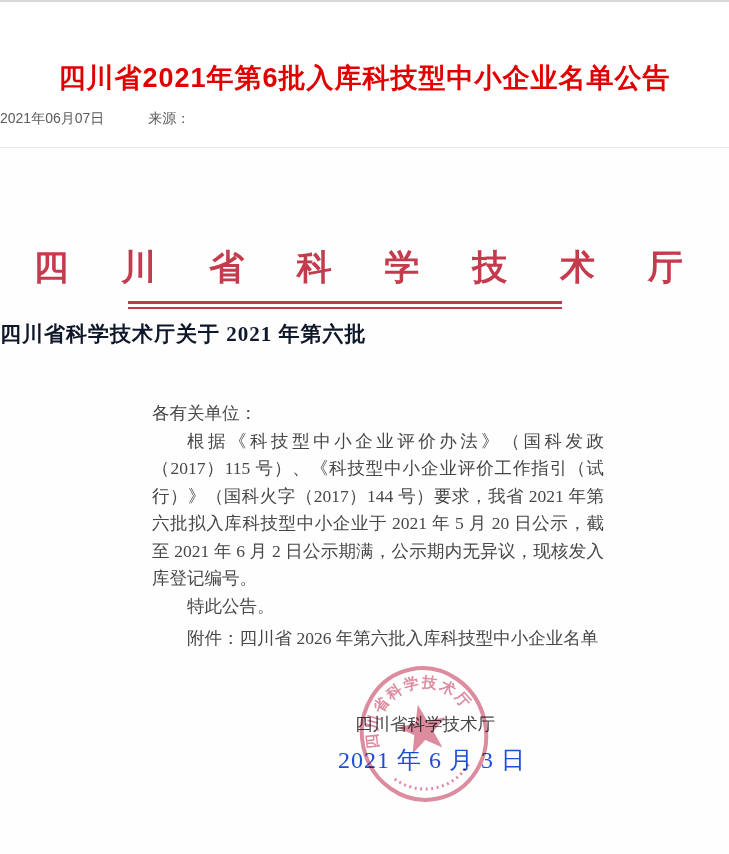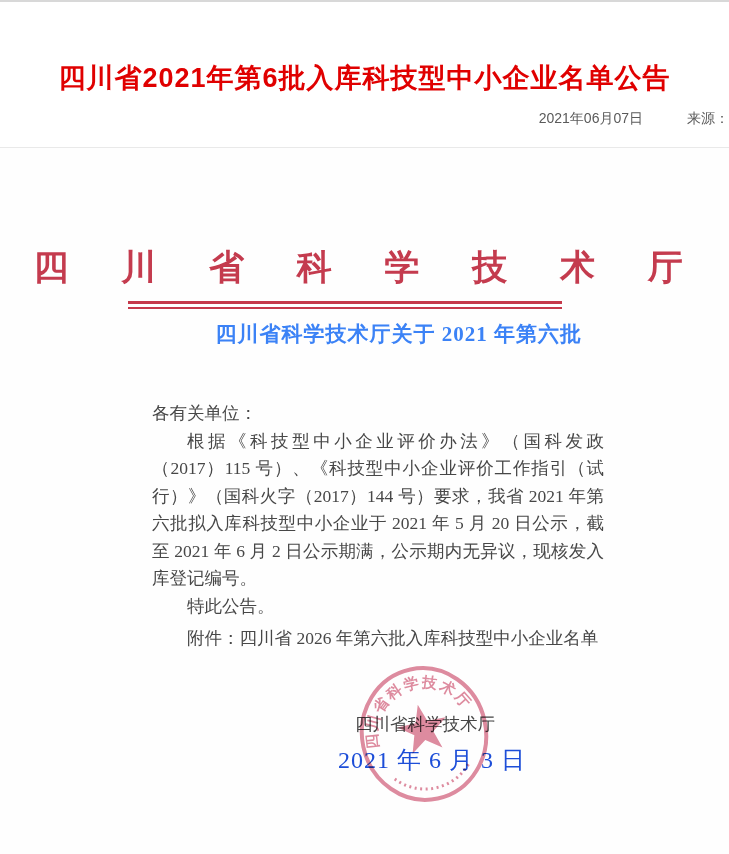--- a/index.html
+++ b/index.html
@@ -11,42 +11,42 @@
   .abs{position:absolute;}
   
   .top-line{left:0;top:0;width:729px;height:2px;background:#d8d8d8;}
   
   .news-title{
     left:0;top:42px;width:729px;text-align:center;
     font-size:27px;font-weight:bold;color:#e00000;
     letter-spacing:1px;
   }
   .meta-line{
-    left:0;top:110px;width:729px;text-align:right;
+    left:0;top:110px;width:729px;text-align:left;
     font-size:14px;color:#5a5a5a;
   }
   .meta-line .date{margin-right:44px;}
   .header-divider{left:0;top:147px;width:729px;height:1px;background:#e9e9e9;}
 
   
   .doc{left:0;top:148px;width:729px;height:706px;background:#fefefe;}
   .letterhead{
     left:0;top:96px;width:716px;text-align:center;
     font-family:"Liberation Serif", serif;
     font-size:35px;font-weight:bold;color:#c43b4e;
     letter-spacing:22px;text-indent:22px;
   }
   .red-rule{
     left:128px;top:153px;width:434px;height:3px;
     border-top:3px solid #c5384a;border-bottom:2px solid #c5384a;
   }
   .doc-title{
-    left:0;width:582px;text-align:right;
+    left:0;width:582px;text-align:left;
     font-family:"Liberation Serif", serif;
-    font-size:21px;font-weight:bold;color:#3b82f6;letter-spacing:1px;
+    font-size:21px;font-weight:bold;color:#0f172a;letter-spacing:1px;
   }
   .doc-title.l1{top:172px;}
   .doc-title.l2{top:202px;}
   .doc-body{
     left:152px;top:252px;width:452px;
     font-family:"Liberation Serif", serif;
     font-size:17.5px;line-height:27.5px;color:#474747;
     text-align:justify;
   }
   .doc-body p{margin:0;}

